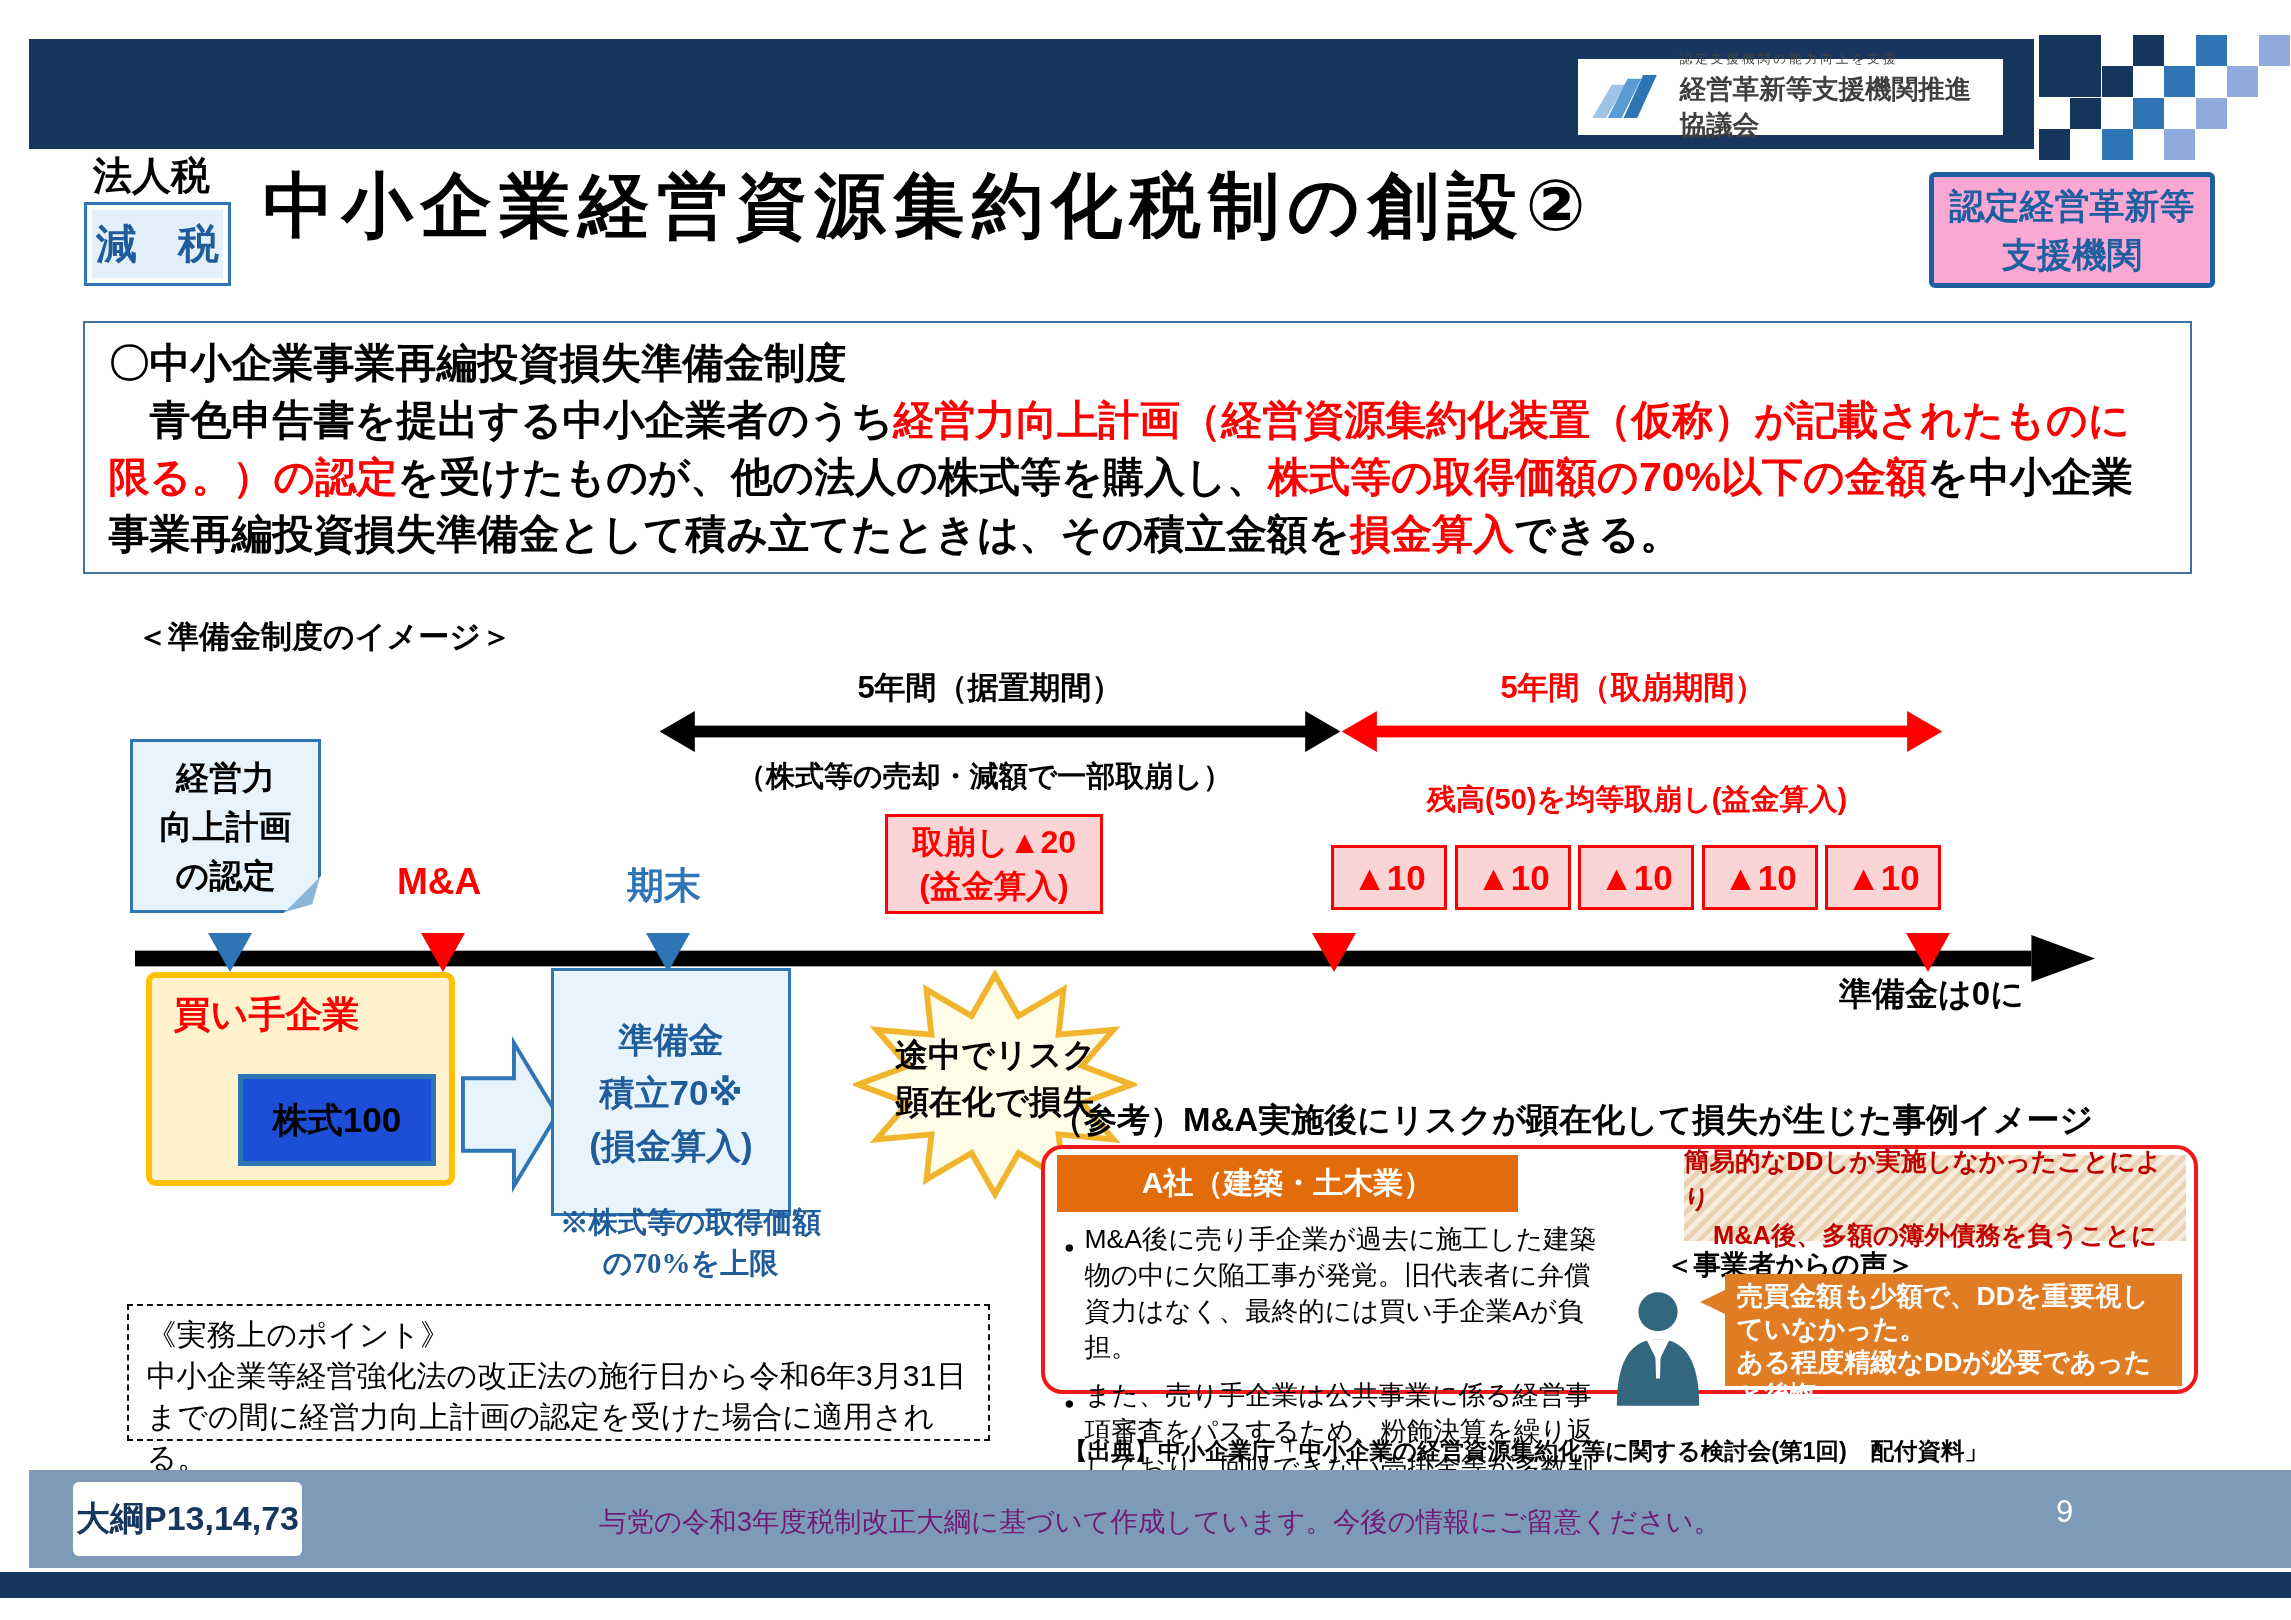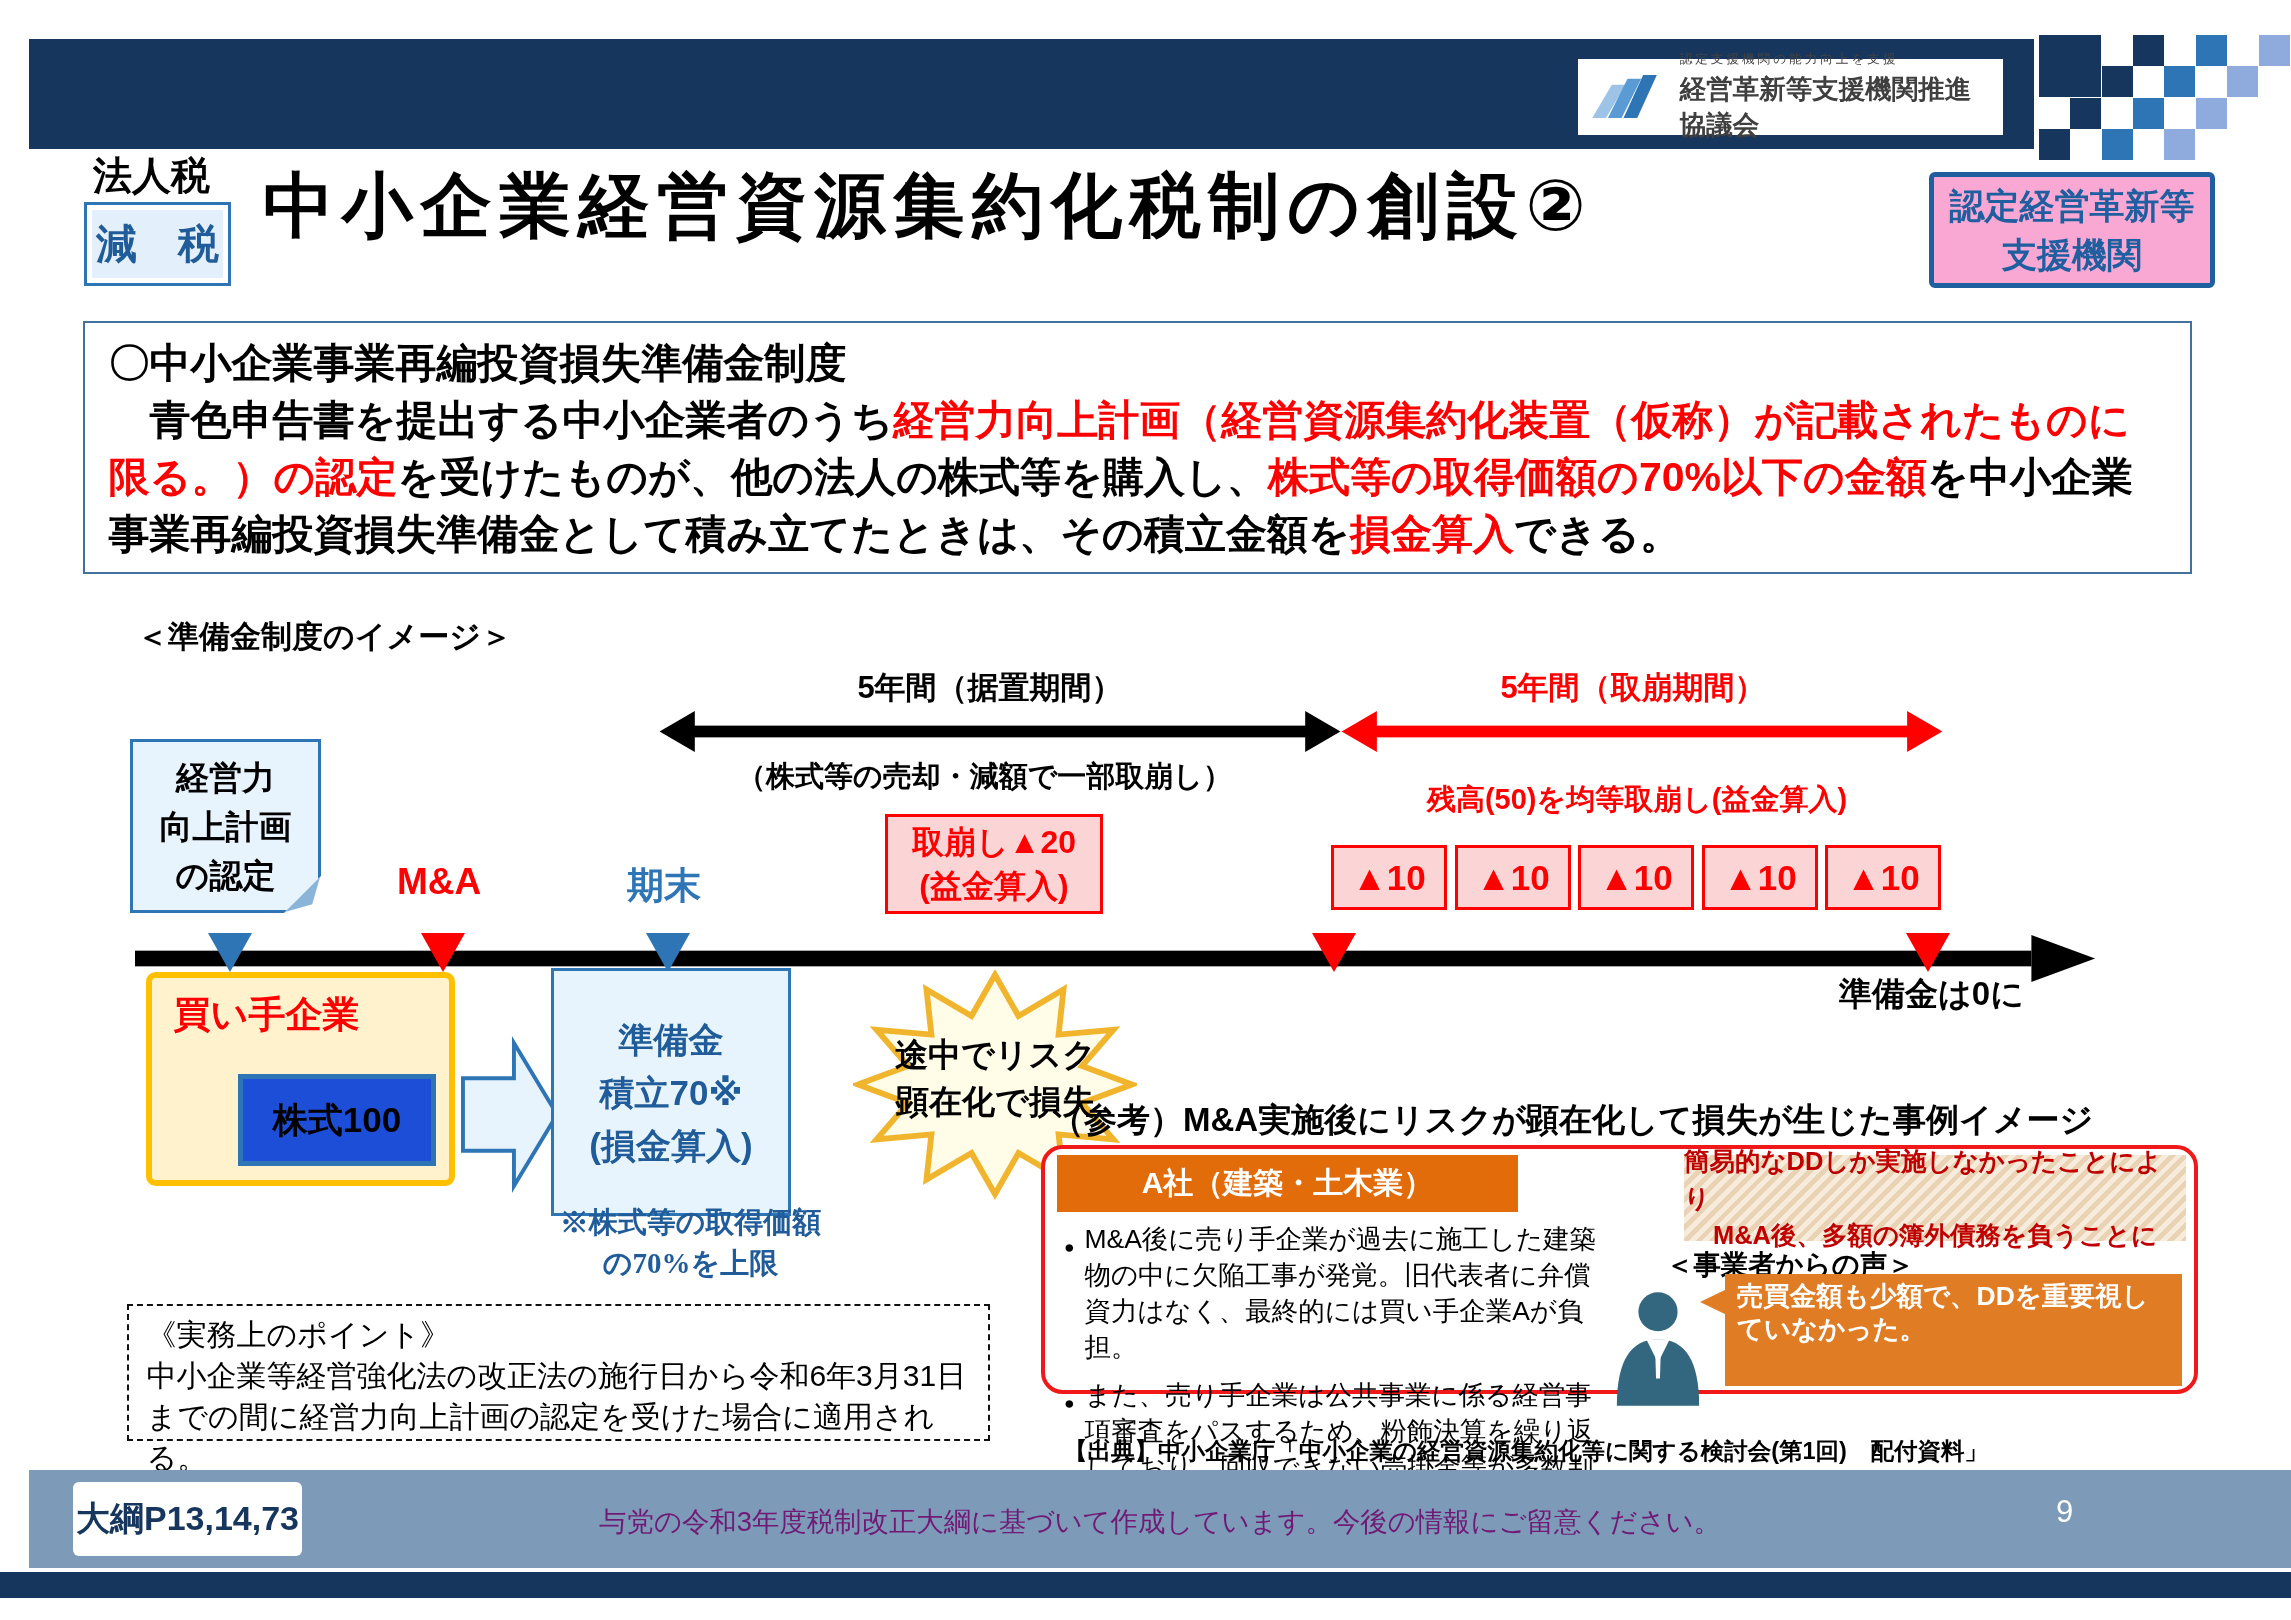--- a/index.html
+++ b/index.html
@@ -228,20 +228,21 @@
   <div class="abs voice-heading">＜事業者からの声＞</div>
   <svg class="abs" style="left:1609px;top:1290px" width="98" height="116" viewBox="0 0 100 118">
     <circle cx="50" cy="22" r="20" fill="#33677f"></circle>
     <path d="M50,50 C22,50 8,72 8,118 L92,118 C92,72 78,50 50,50 Z" fill="#33677f"></path>
     <polygon points="38,50 62,50 50,74" fill="#ffffff"></polygon>
     <polygon points="47,56 53,56 52,90 48,90" fill="#ffffff"></polygon>
   </svg>
   <div class="abs bubble-tail"></div>
   <div class="abs speech-bubble">
     <div>売買金額も少額で、DDを重要視していなかった。</div>
+    <div>ある程度精緻なDDが必要であったと後悔。</div>
   </div>
   <div class="abs source-note">【出典】中小企業庁「中小企業の経営資源集約化等に関する検討会(第1回)　配付資料」</div>
 
   <div class="abs practice-box">
     <div>《実務上のポイント》</div>
     <div>中小企業等経営強化法の改正法の施行日から令和6年3月31日</div>
     <div>までの間に経営力向上計画の認定を受けた場合に適用される。</div>
   </div>
 
   <div class="abs footer-bar"></div>

